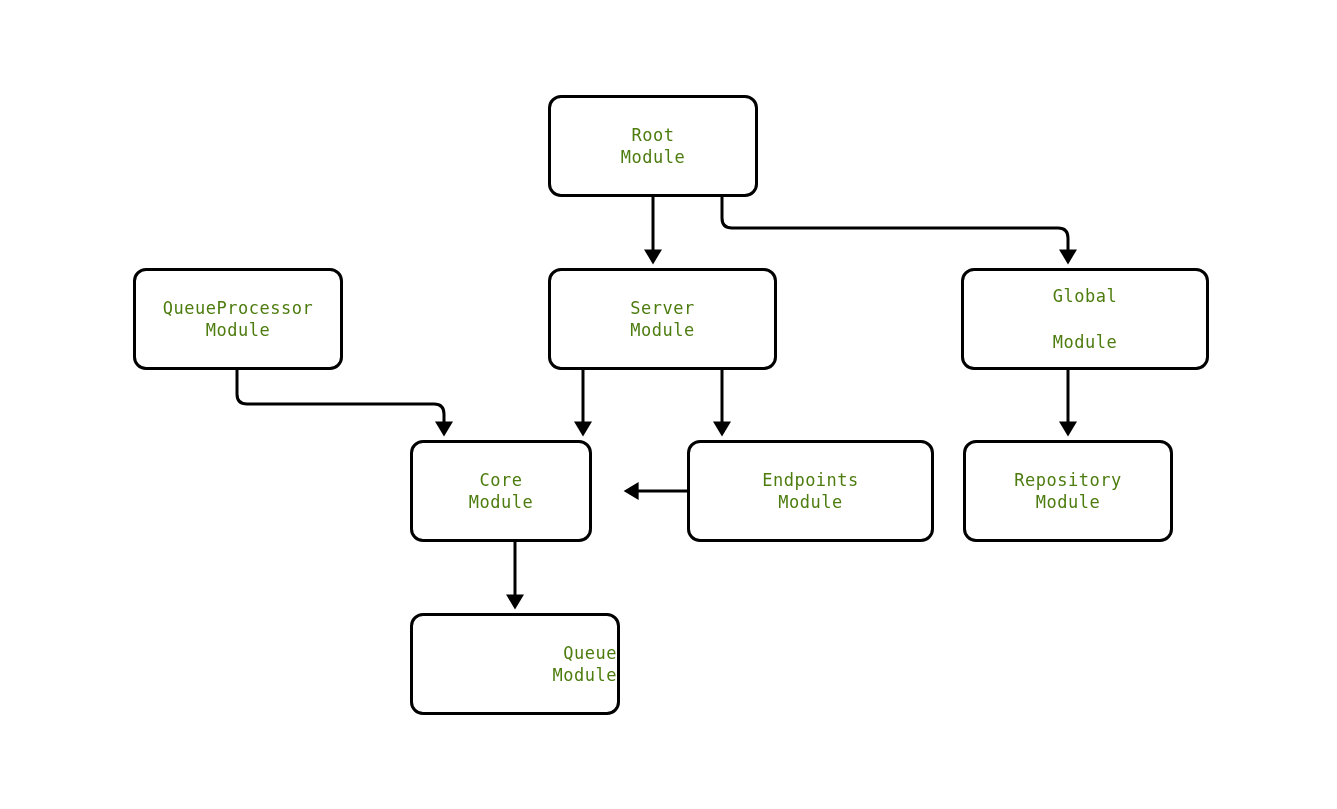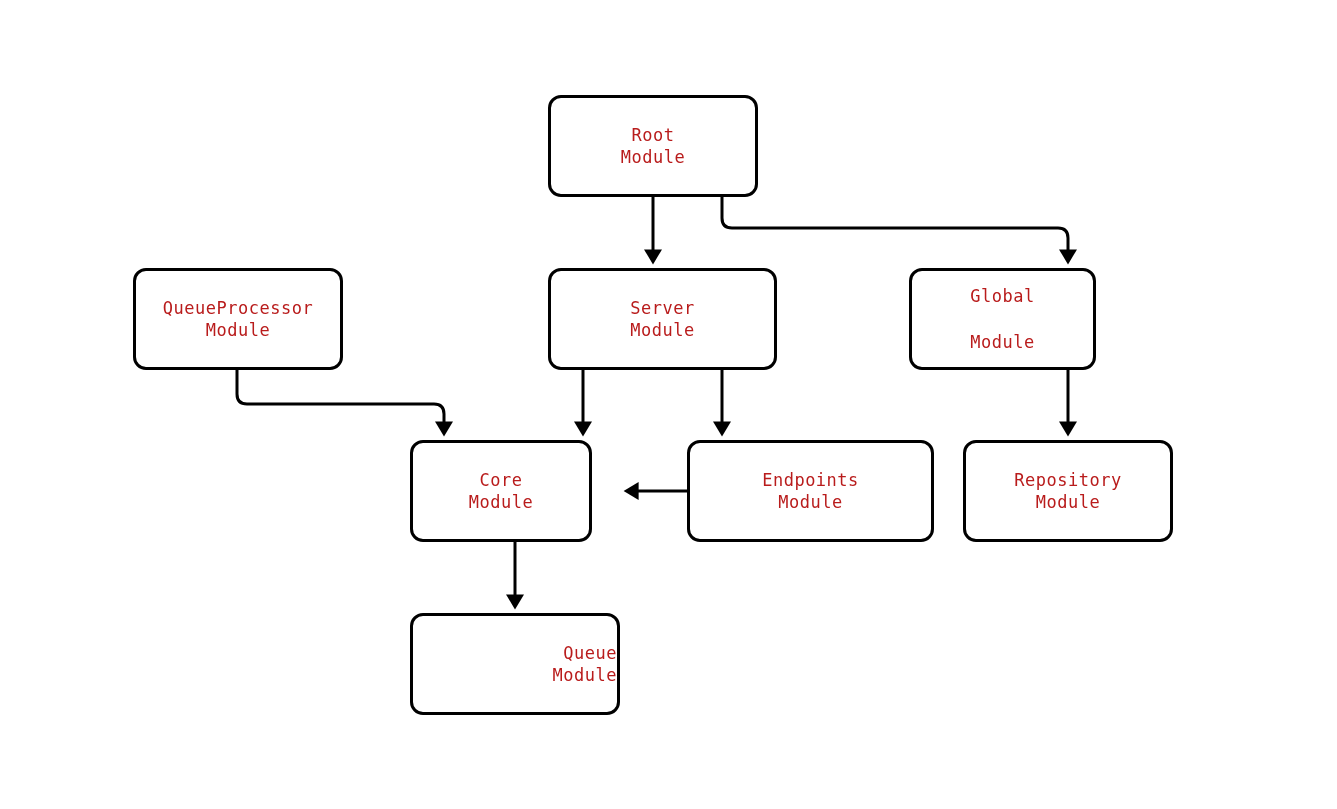--- a/index.html
+++ b/index.html
@@ -37,21 +37,21 @@
     flex-direction: column;
     align-items: center;
     justify-content: center;
     text-align: center;
     z-index: 2;
   }
   .node-label {
     font-family: "DejaVu Sans Mono", "Liberation Mono", monospace;
     font-size: 17px;
     line-height: 22px;
-    color: #b91c1c;
+    color: #4d7c0f;
     letter-spacing: 0.5px;
     white-space: pre;
   }
 </style>
 </head>
 <body>
 
 <div id="diagram-root">
 
   <svg id="edge-layer" viewBox="0 0 1337 809" width="1337" height="809" xmlns="http://www.w3.org/2000/svg">
@@ -89,21 +89,21 @@
   <div class="node" style="left:133px; top:268px; width:210px; height:102px;">
     <div class="node-label">QueueProcessor</div>
     <div class="node-label">Module</div>
   </div>
 
   <div class="node" style="left:548px; top:268px; width:229px; height:102px;">
     <div class="node-label">Server</div>
     <div class="node-label">Module</div>
   </div>
 
-  <div class="node" style="left:909px; top:268px; width:187px; height:102px;gap:24px;">
+  <div class="node" style="left:961px; top:268px; width:248px; height:102px;gap:24px;">
     <div class="node-label">Global</div>
     <div class="node-label">Module</div>
   </div>
 
   <div class="node" style="left:410px; top:440px; width:182px; height:102px;">
     <div class="node-label">Core</div>
     <div class="node-label">Module</div>
   </div>
 
   <div class="node" style="left:687px; top:440px; width:247px; height:102px;">

